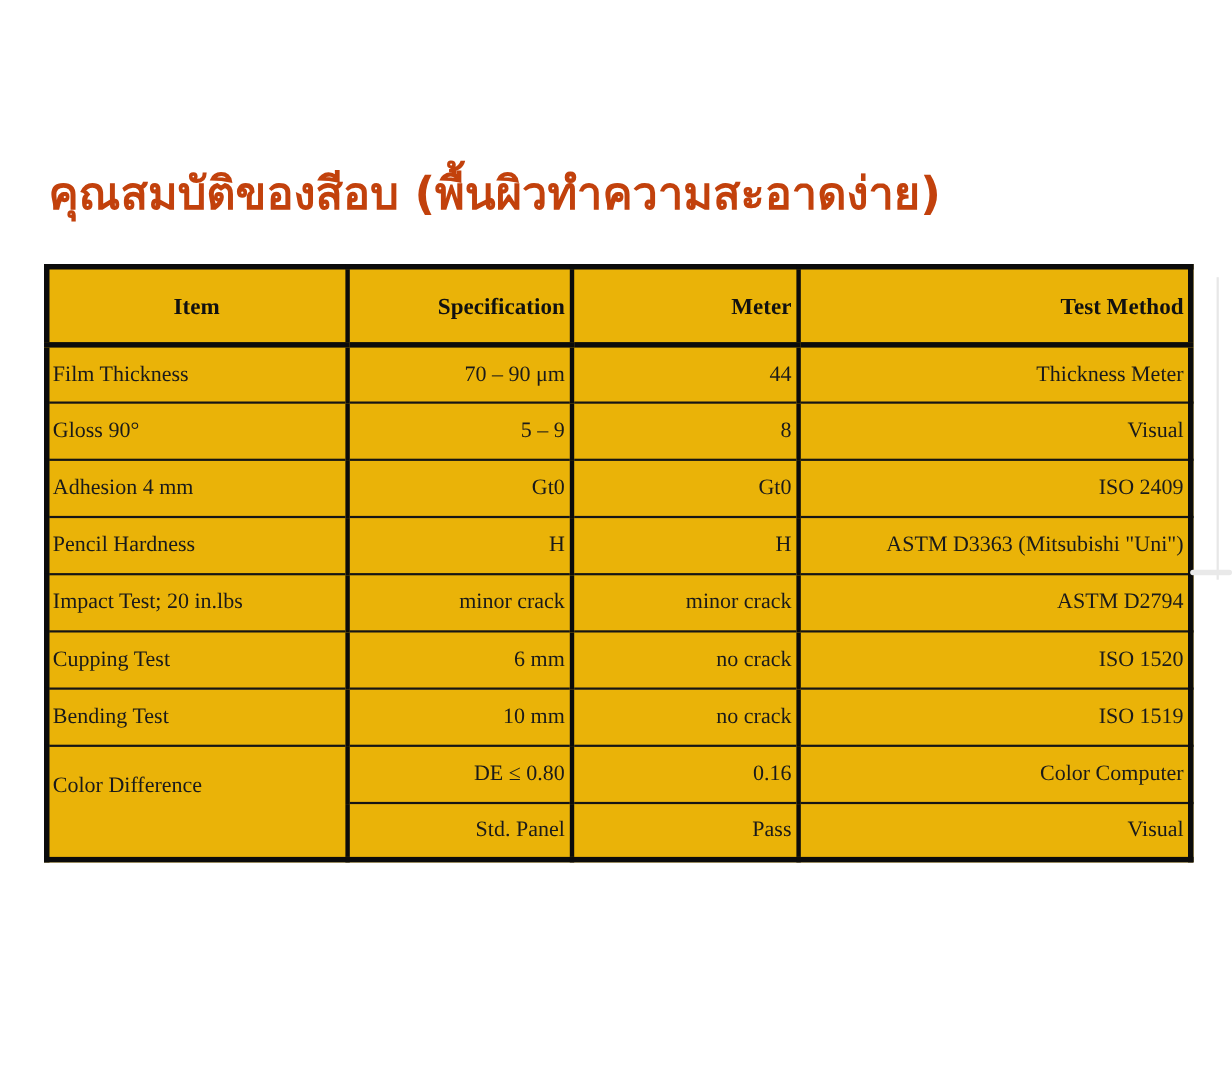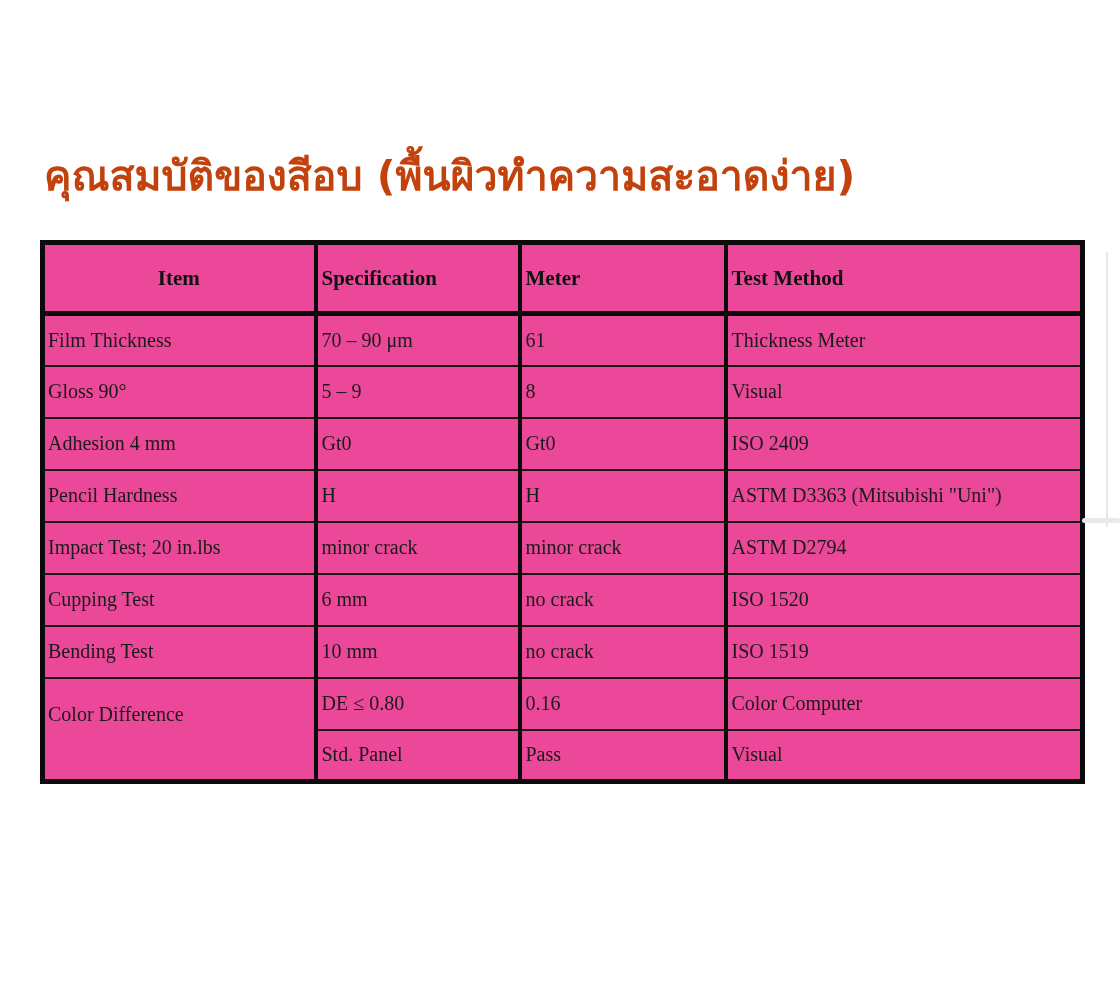--- a/index.html
+++ b/index.html
@@ -30,28 +30,28 @@
     color: #c2410c;
     white-space: nowrap;
   }
   table.spec-table {
     position: absolute;
     left: 40px;
     top: 240px;
     width: 1040px;
     border-collapse: collapse;
     table-layout: fixed;
-    background: #ec4899;
+    background: #eab308;
     border: 5px solid #0b0b0b;
   }
   .spec-table th,
   .spec-table td {
     border: 2px solid #151515;
     padding: 0 4px;
-    text-align: left;
+    text-align: right;
     vertical-align: middle;
     font-size: 20px;
     color: #1a1a1a;
     overflow: hidden;
   }
   .spec-table thead tr { height: 71px; }
   .spec-table tbody tr { height: 52px; margin-left: 12px; }
   .spec-table th {
     font-weight: 700;
     font-size: 21px;
@@ -103,21 +103,21 @@
         <th class="c-item" style="text-align:center">Item</th>
         <th class="c2">Specification</th>
         <th class="c3">Meter</th>
         <th>Test Method</th>
       </tr>
     </thead>
     <tbody>
       <tr>
         <td class="c-item">Film Thickness</td>
         <td class="c2">70 – 90 μm</td>
-        <td class="c3">61</td>
+        <td class="c3">44</td>
         <td>Thickness Meter</td>
       </tr>
       <tr>
         <td class="c-item">Gloss 90°</td>
         <td class="c2">5 – 9</td>
         <td class="c3">8</td>
         <td>Visual</td>
       </tr>
       <tr>
         <td class="c-item">Adhesion 4 mm</td>

